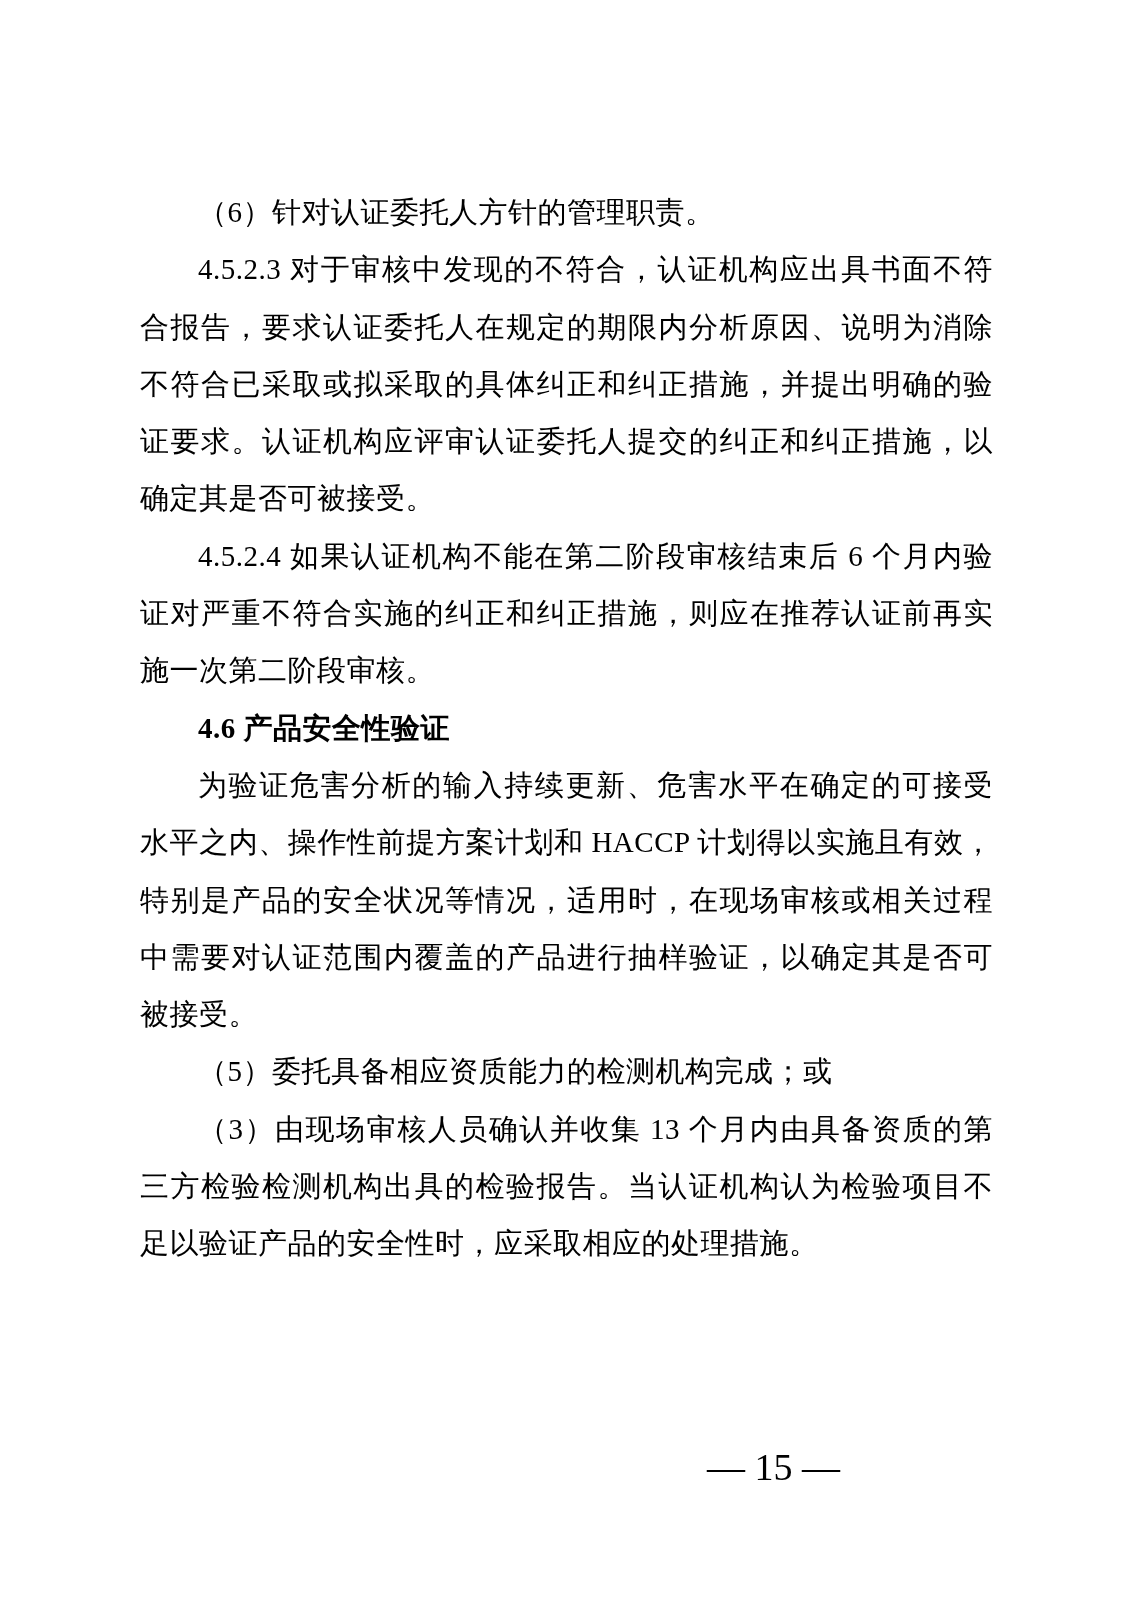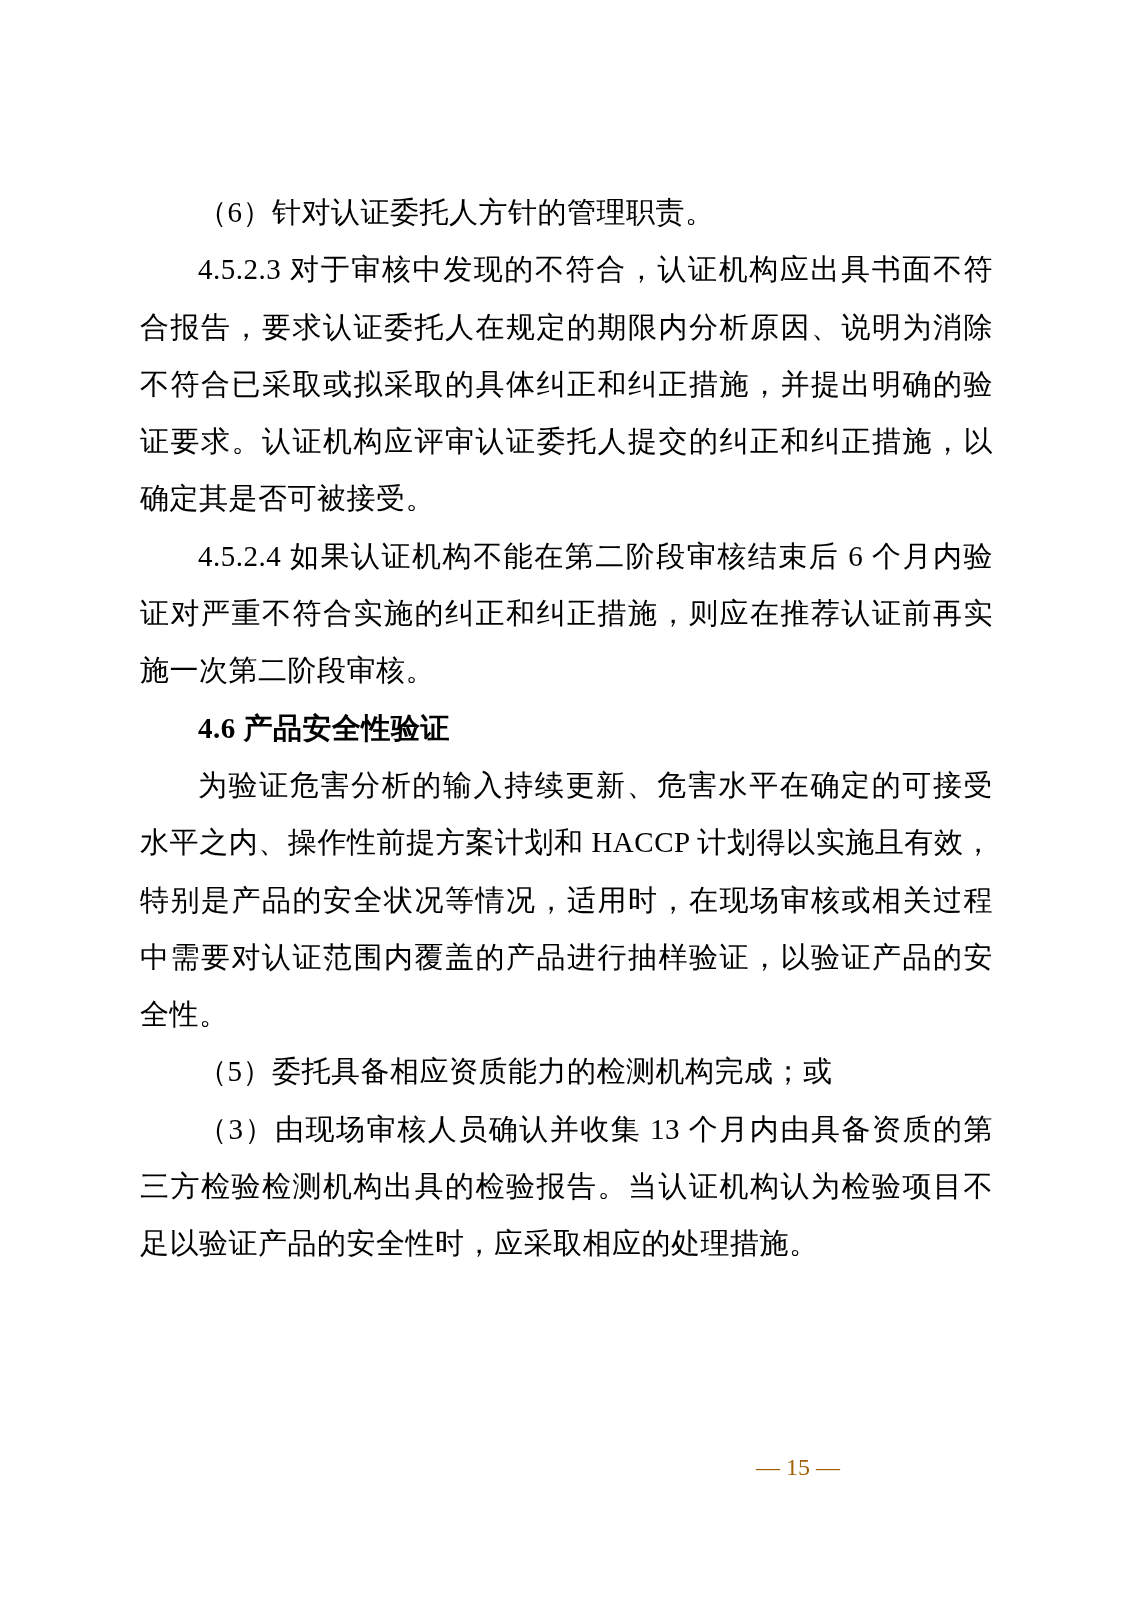--- a/index.html
+++ b/index.html
@@ -31,35 +31,35 @@
     padding: 0;
     text-indent: 2em;
   }
   .content p.heading {
     font-weight: bold;
   }
   .footer-page-number {
     position: absolute;
     top: 1449px;
     right: 174px;
-    font-size: 24px;
+    font-size: 38px;
     line-height: 36px;
-    color: #a16207;
+    color: #000000;
     font-family: "Liberation Serif", "DejaVu Serif", serif;
     margin-left: 48px;
   }
 </style>
 </head>
 <body>
 
 <div class="page">
   <div class="content">
     <p>（6）针对认证委托人方针的管理职责。</p>
     <p>4.5.2.3 对于审核中发现的不符合，认证机构应出具书面不符合报告，要求认证委托人在规定的期限内分析原因、说明为消除不符合已采取或拟采取的具体纠正和纠正措施，并提出明确的验证要求。认证机构应评审认证委托人提交的纠正和纠正措施，以确定其是否可被接受。</p>
     <p>4.5.2.4 如果认证机构不能在第二阶段审核结束后 6 个月内验证对严重不符合实施的纠正和纠正措施，则应在推荐认证前再实施一次第二阶段审核。</p>
     <p class="heading">4.6 产品安全性验证</p>
-    <p>为验证危害分析的输入持续更新、危害水平在确定的可接受水平之内、操作性前提方案计划和 HACCP 计划得以实施且有效，特别是产品的安全状况等情况，适用时，在现场审核或相关过程中需要对认证范围内覆盖的产品进行抽样验证，以验证产品的安全性。</p>
+    <p>为验证危害分析的输入持续更新、危害水平在确定的可接受水平之内、操作性前提方案计划和 HACCP 计划得以实施且有效，特别是产品的安全状况等情况，适用时，在现场审核或相关过程中需要对认证范围内覆盖的产品进行抽样验证，以确定其是否可被接受。</p>
     <p>（5）委托具备相应资质能力的检测机构完成；或</p>
     <p>（3）由现场审核人员确认并收集 13 个月内由具备资质的第三方检验检测机构出具的检验报告。当认证机构认为检验项目不足以验证产品的安全性时，应采取相应的处理措施。</p>
   </div>
 
   <div class="footer-page-number">— 15 —</div>
 </div>
 
 </body></html>

